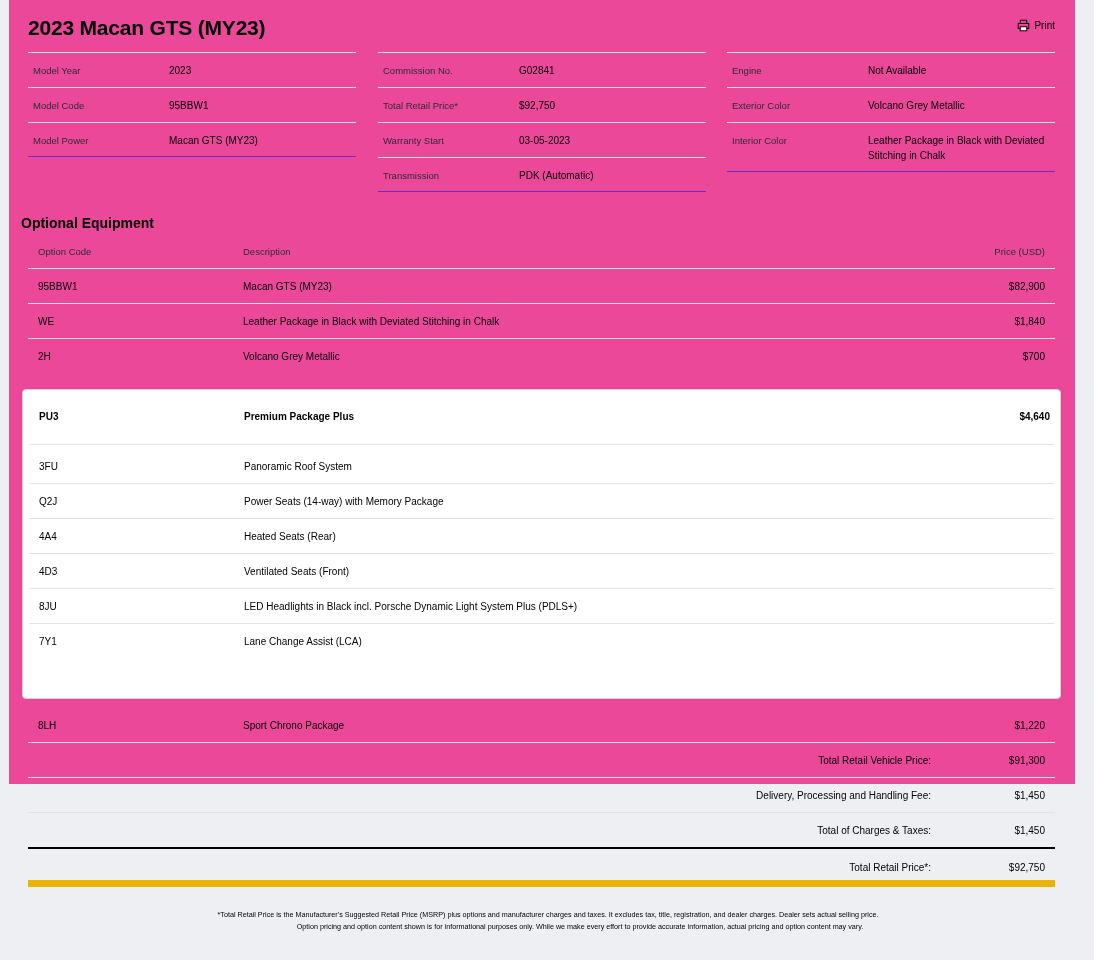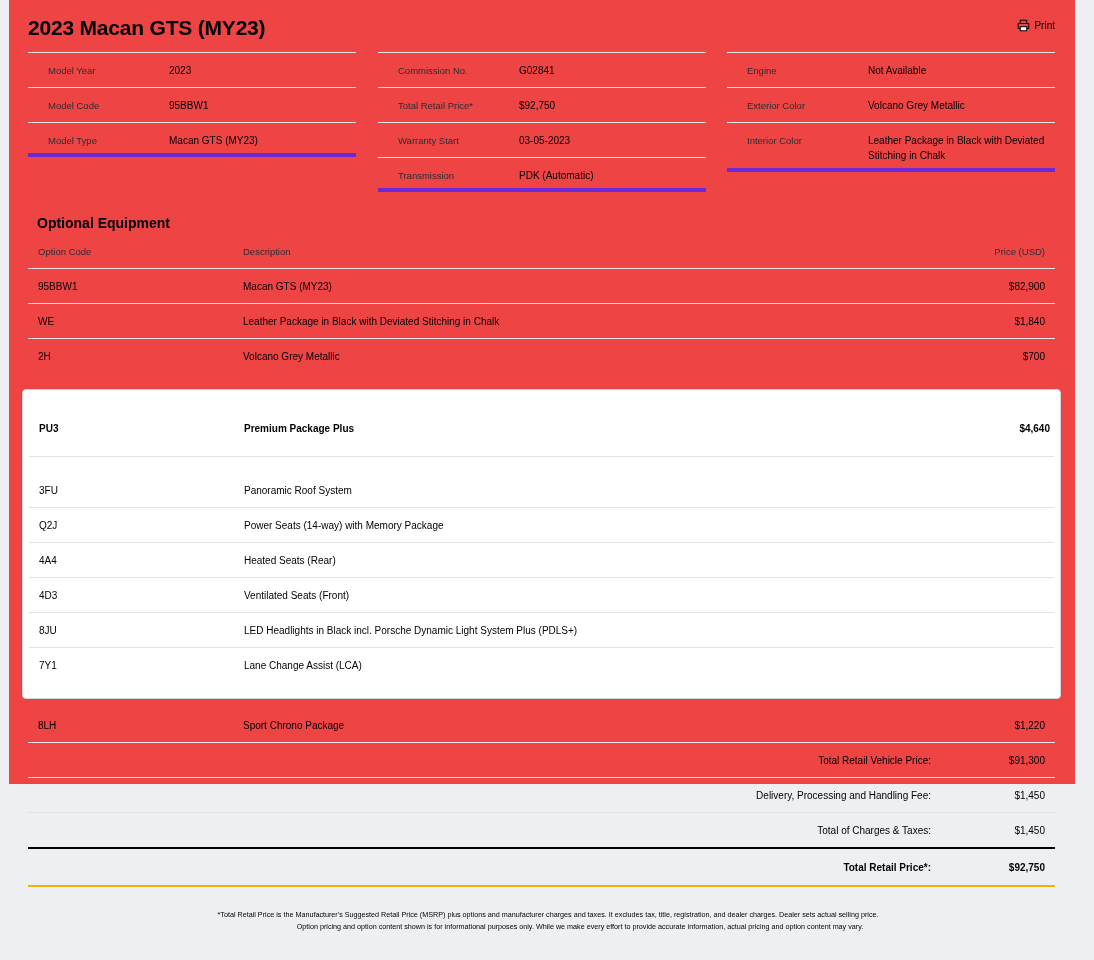--- a/index.html
+++ b/index.html
@@ -1,58 +1,58 @@
 <!DOCTYPE html>
 <html><head>
 <meta charset="utf-8">
 <style>
   * { box-sizing: border-box; margin: 0; padding: 0; }
   html, body { width: 1094px; height: 960px; overflow: hidden; background: #eeeff2; }
   body { font-family: "Liberation Sans", sans-serif; color: #010205; position: relative; }
-  .sheet { position: absolute; left: 9px; top: 0; width: 1066px; height: 784px; background: #ef4444; }
+  .sheet { position: absolute; left: 9px; top: 0; width: 1066px; height: 784px; background: #ec4899; }
   .title { position: absolute; left: 19px; top: 16px; font-size: 21px; font-weight: bold; letter-spacing: -0.2px; color: #010205; }
   .print { position: absolute; right: 20px; top: 19px; display: flex; align-items: center; gap: 4px; font-size: 10px; color: #010205; cursor: pointer; }
   .print svg { width: 13px; height: 13px; }
 
   .spec-col { position: absolute; top: 52px; }
   .spec-row { position: relative; height: 35px; border-top: 1px solid #e2e3e6; font-size: 10px; }
-  .spec-row:last-child { border-bottom: 4px solid #6d28d9; }
-  .spec-row .lbl { position: absolute; left: 20px; top: 12px; font-size: 9.5px; color: #2b2d33; }
+  .spec-row:last-child { border-bottom: 1px solid #6d28d9; }
+  .spec-row .lbl { position: absolute; left: 5px; top: 12px; font-size: 9.5px; color: #2b2d33; }
   .spec-row .val { position: absolute; top: 12px; font-size: 10px; color: #010205; }
   .spec-row.tall { height: 50px; }
   .spec-row .val.multi { line-height: 15px; top: 10px; width: 180px; }
 
-  .opt-title { position: absolute; left: 28px; top: 215px; font-size: 14px; font-weight: bold; color: #010205; }
+  .opt-title { position: absolute; left: 12px; top: 215px; font-size: 14px; font-weight: bold; color: #010205; }
   .opt-table { position: absolute; left: 19px; top: 234px; width: 1027px; }
   .opt-head { position: relative; height: 35px; border-bottom: 1px solid #e2e3e6; font-size: 9.5px; color: #2b2d33; }
   .opt-head span, .opt-row span { position: absolute; top: 12px; text-align: center; }
   .opt-row { position: relative; height: 35px; border-bottom: 1px solid #e2e3e6; font-size: 10px; }
   .c-code { left: 10px; }
   .c-desc { left: 215px; }
   .c-price { right: 10px; text-align: right; }
 
   .pkg { position: absolute; left: 13px; top: 389px; width: 1039px; height: 310px; border: 1px solid #d5d6da; border-radius: 4px; background: #fff; box-shadow: 0 0 3px rgba(0,0,0,0.06); }
-  .pkg-head { position: relative; height: 51px; border-bottom: 1px solid #e2e3e6; margin: 16px 6px; font-size: 10px; font-weight: bold; }
+  .pkg-head { position: relative; height: 51px; border-bottom: 1px solid #e2e3e6; margin: 4px 6px; font-size: 10px; font-weight: bold; }
   .pkg-head span { position: absolute; top: 17px; }
   .pkg-head .c-code { left: 10px; }
   .pkg-head .c-desc { left: 215px; }
   .pkg-head .c-price { right: 4px; }
   .pkg-row { position: relative; height: 35px; border-bottom: 1px solid #e2e3e6; margin: 0 6px; font-size: 10px; }
   .pkg-row:last-child { border-bottom: none; }
   .pkg-row span { position: absolute; top: 12px; }
   .pkg-row .c-code { left: 10px; }
   .pkg-row .c-desc { left: 215px; }
 
   .after { position: absolute; left: 19px; top: 708px; width: 1027px; }
   .tot-row { position: relative; height: 35px; border-bottom: 1px solid #e2e3e6; font-size: 10px; }
   .tot-row span { position: absolute; top: 12px; }
   .tot-row .t-lbl { right: 124px; text-align: left; }
   .tot-row .t-val { right: 10px; text-align: right; }
   .tot-row.no-border { border-bottom: none; }
-  .grand { position: absolute; left: 19px; top: 847px; width: 1027px; height: 40px; border-top: 2px solid #010205; border-bottom: 2px solid #eab308; font-size: 10px; font-weight: bold; }
+  .grand { position: absolute; left: 19px; top: 847px; width: 1027px; height: 40px; border-top: 2px solid #010205; border-bottom: 7px solid #eab308; font-size: 10px; font-weight: normal; }
   .grand span { position: absolute; top: 13px; }
   .grand .t-lbl { right: 124px; }
   .grand .t-val { right: 10px; }
 
   .foot { position: absolute; left: 19px; font-size: 7.2px; color: #010205; width: 1040px; white-space: nowrap; text-align: center; }
 </style>
 </head>
 <body>
 
 <div class="sheet">
@@ -69,21 +69,21 @@
   <div class="spec-col" style="left:19px; width:328px;">
     <div class="spec-row">
       <span class="lbl">Model Year</span>
       <span class="val" style="left:141px;">2023</span>
     </div>
     <div class="spec-row">
       <span class="lbl">Model Code</span>
       <span class="val" style="left:141px;">95BBW1</span>
     </div>
     <div class="spec-row">
-      <span class="lbl">Model Type</span>
+      <span class="lbl">Model Power</span>
       <span class="val" style="left:141px;">Macan GTS (MY23)</span>
     </div>
   </div>
 
   <div class="spec-col" style="left:369px; width:328px;">
     <div class="spec-row">
       <span class="lbl">Commission No.</span>
       <span class="val" style="left:141px;">G02841</span>
     </div>
     <div class="spec-row">

